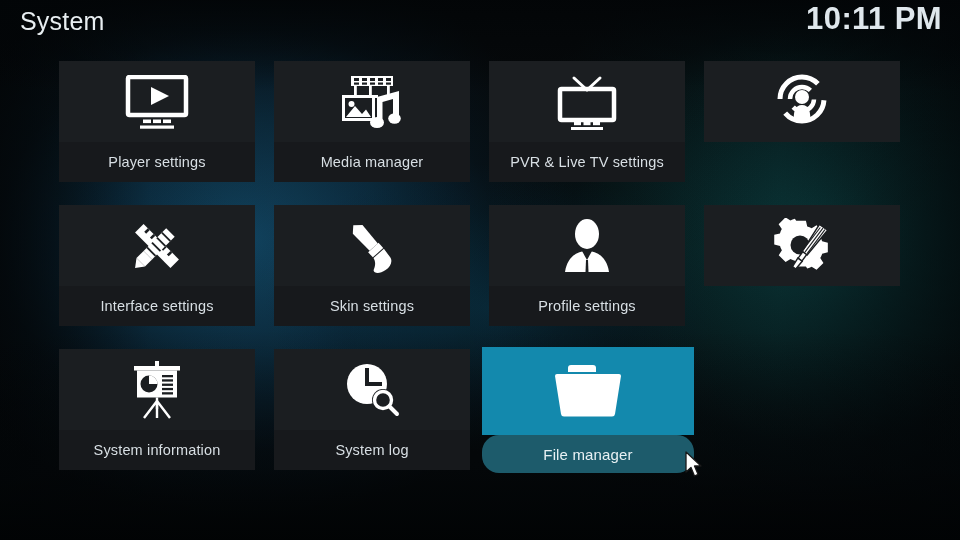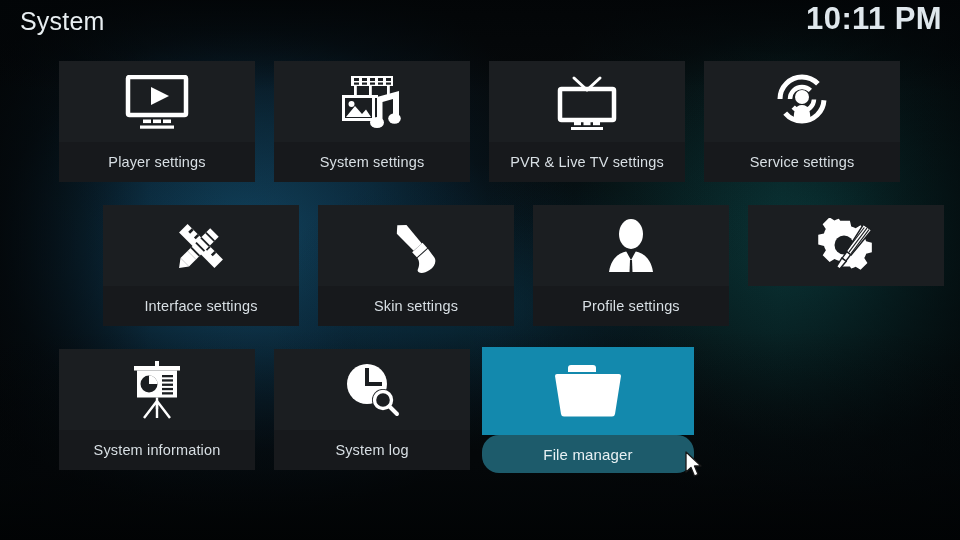--- a/index.html
+++ b/index.html
@@ -171,21 +171,21 @@
     background: #1d5b6b;
     border-radius: 17px;
   }
   .tile.selected .tile-label {
     color: #e9f1f4;
     font-size: 15px;
   }
 
   
   .t-r1 { top: 61px; }
-  .t-r2 { top: 205px; margin-left: 44px; }
+  .t-r2 { top: 205px; }
   .t-r3 { top: 349px; }
   .t-c1 { left: 59px; }
   .t-c2 { left: 274px; }
   .t-c3 { left: 489px; }
   .t-c4 { left: 704px; }
 
   .tile.selected.t-r3.t-c3 { left: 482px; top: 347px; }
 
   
   .cursor {
@@ -260,21 +260,21 @@
             <circle cx="12.5" cy="30" r="3" fill="#ffffff"></circle>
             <path d="M7 43 L16 32 L23 40 L27 35.5 L32 43 Z" fill="#ffffff"></path>
 
             <path d="M38 23 L60 17 L60 44 L54 44 L54 25 L43.5 28 L43.5 48 L38 48 Z" fill="#ffffff"></path>
             <ellipse cx="38" cy="48.5" rx="7" ry="5.6" fill="#ffffff"></ellipse>
             <ellipse cx="55.5" cy="44.5" rx="6.3" ry="5.2" fill="#ffffff"></ellipse>
           </svg>
         </span>
       </div>
       <div class="tile-label-bar">
-        <span class="tile-label">System settings</span>
+        <span class="tile-label">Media manager</span>
       </div>
     </div>
 
     <div class="tile t-r1 t-c3">
       <div class="tile-icon-area">
         <span>
           <svg width="66" height="56" viewBox="0 0 66 56">
             <path d="M20 4 L33 16 M46 4 L33 16" stroke="#ffffff" stroke-width="3" fill="none" stroke-linecap="round"></path>
             <rect x="6" y="15" width="54" height="31" rx="1.5" fill="none" stroke="#ffffff" stroke-width="4.5"></rect>
             <rect x="20" y="48" width="7" height="3.2" fill="#ffffff"></rect>
@@ -293,23 +293,20 @@
       <div class="tile-icon-area">
         <span>
           <svg width="58" height="56" viewBox="0 0 58 56">
             <path d="M29 3 A22 22 0 0 1 29 47 A22 22 0 0 1 29 3 Z" fill="none" stroke="#ffffff" stroke-width="5" stroke-dasharray="52 18" transform="rotate(-90 29 25)"></path>
             <path d="M29 13 A12 12 0 0 1 29 37 A12 12 0 0 1 29 13 Z" fill="none" stroke="#ffffff" stroke-width="4.5" stroke-dasharray="28 10" transform="rotate(-90 29 25)"></path>
             <circle cx="29" cy="23" r="7" fill="#ffffff"></circle>
             <path d="M29 31 C36 31 38 38 37 48 L21 48 C20 38 22 31 29 31 Z" fill="#ffffff"></path>
             <rect x="16" y="22" width="26" height="12" fill="#1b1e21" opacity="0"></rect>
           </svg>
         </span>
-      </div>
-      <div class="tile-label-bar">
-        <span class="tile-label">Service settings</span>
       </div>
     </div>
 
     <div class="tile t-r2 t-c1">
       <div class="tile-icon-area">
         <span>
           <svg width="58" height="56" viewBox="0 0 58 56">
 
             <g transform="rotate(45 29 28)">
               <rect x="4" y="22" width="50" height="12" fill="#ffffff"></rect>

